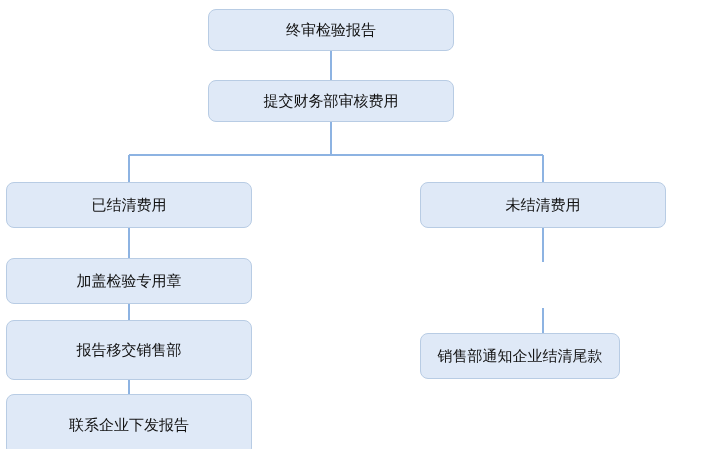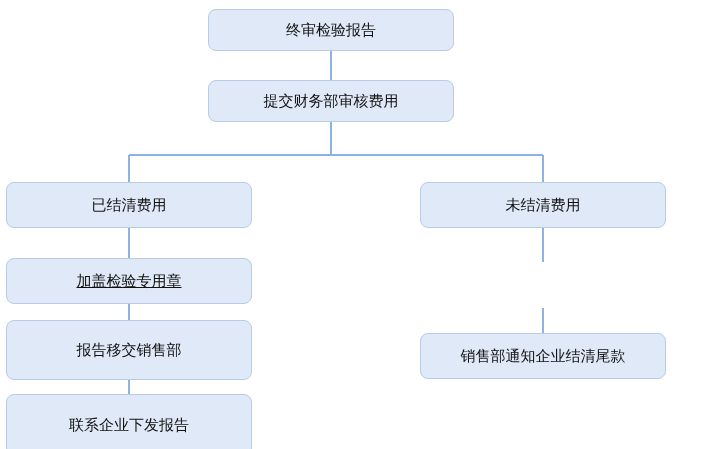--- a/index.html
+++ b/index.html
@@ -84,30 +84,30 @@
   </div>
 
   <div class="node" style="left:208px; top:80px; width:246px; height:42px;">
     <span>提交财务部审核费用</span>
   </div>
 
   <div class="node" style="left:420px; top:182px; width:246px; height:46px;">
     <span>未结清费用</span>
   </div>
 
-  <div class="node" style="left:6px; top:258px; width:246px; height:46px;text-decoration:underline;">
+  <div class="node" style="left:6px; top:258px; width:246px; height:46px;">
     <span>加盖检验专用章</span>
   </div>
 
 
   <div class="node" style="left:6px; top:320px; width:246px; height:60px;">
     <span>报告移交销售部</span>
   </div>
 
-  <div class="node" style="left:420px; top:333px; width:246px; height:46px;">
+  <div class="node" style="left:420px; top:333px; width:200px; height:46px;">
     <span>销售部通知企业结清尾款</span>
   </div>
 
   <div class="node" style="left:6px; top:394px; width:246px; height:62px;">
     <span>联系企业下发报告</span>
   </div>
 
 </div>
 
 </body></html>

